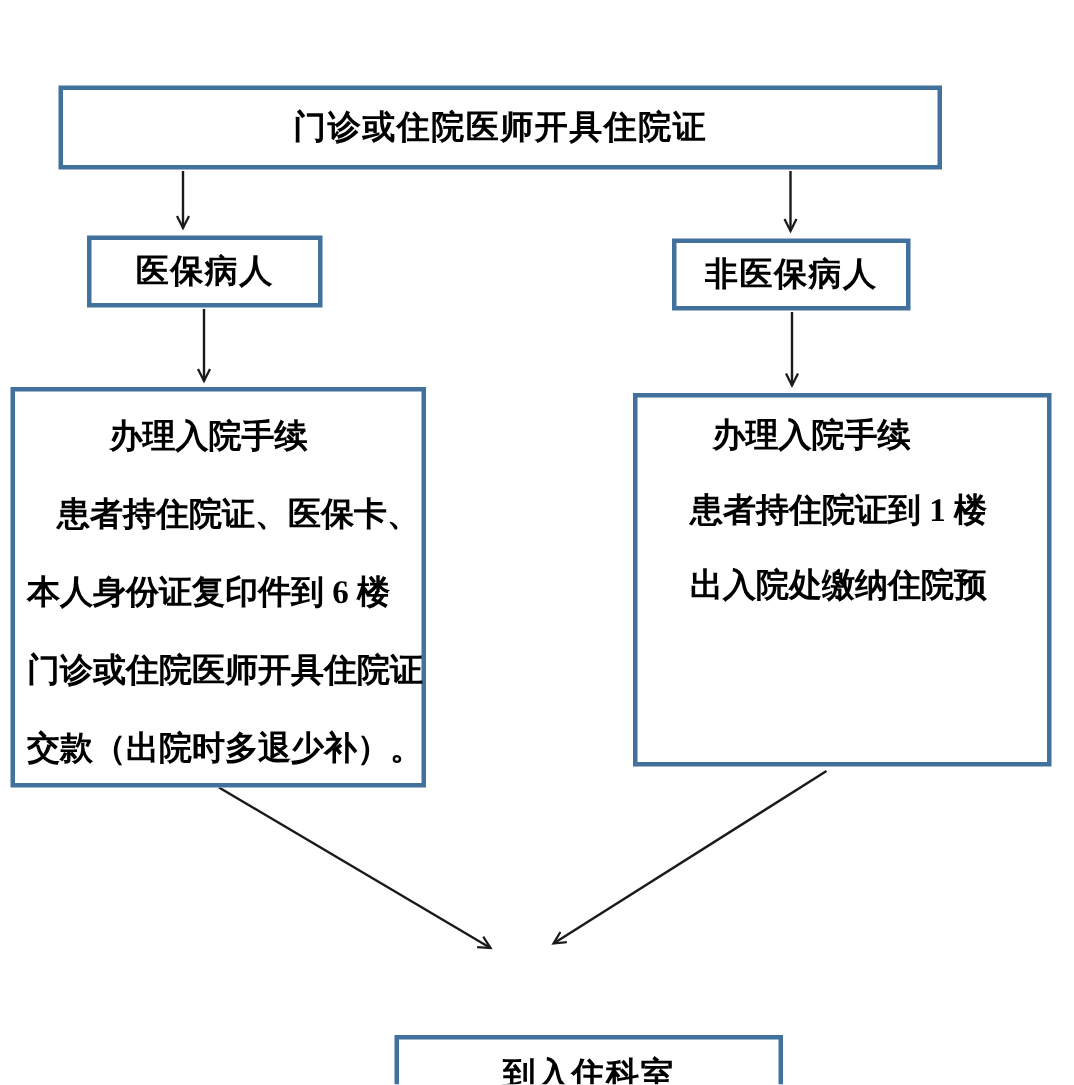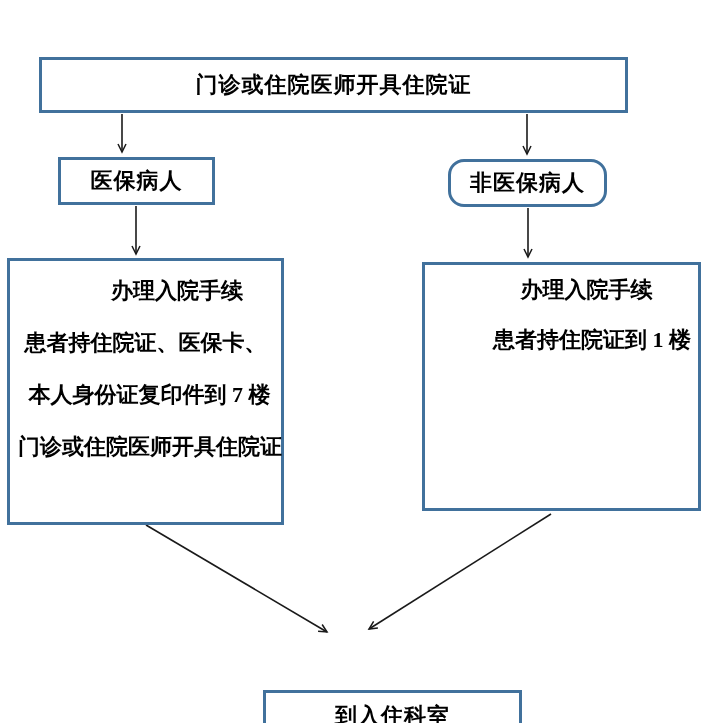--- a/index.html
+++ b/index.html
@@ -5,49 +5,48 @@
   html, body { margin: 0; padding: 0; background: #ffffff; }
   .canvas {
     position: relative;
     width: 716px;
     height: 723px;
     background: #ffffff;
     overflow: hidden;
     font-family: "Liberation Serif", "DejaVu Serif", serif;
     font-weight: bold;
     color: var(--text, #000000);
-    text-align: center;
   }
   .node {
     position: absolute;
     box-sizing: border-box;
     border: 3px solid var(--border, #41719C);
     background: #ffffff;
     font-size: 22px;
   }
   .center {
     display: flex;
     align-items: center;
     justify-content: center;
   }
   #top-box     { left: 39px;  top: 57px;  width: 589px; height: 56px; letter-spacing: 1px; }
   #left-branch { left: 58px;  top: 157px; width: 157px; height: 48px; letter-spacing: 1px; }
-  #right-branch{ left: 448px; top: 159px; width: 159px; height: 48px; letter-spacing: 1px; border-radius: 16px; }
+  #right-branch{ left: 448px; top: 159px; width: 159px; height: 48px; letter-spacing: 1px; }
   #left-detail { left: 7px;   top: 258px; width: 277px; height: 267px; padding-top: 4px; }
   #right-detail{ left: 422px; top: 262px; width: 279px; height: 249px; padding-top: 0px; }
   #bottom-box  { left: 223px; top: 690px; width: 259px; height: 51px; letter-spacing: 1px; margin-left: 40px; }
 
   #left-detail .ln  { height: 52px; line-height: 52px; white-space: nowrap; }
   #right-detail .ln { height: 50px; line-height: 50px; white-space: nowrap; }
 
   .ind-title-l { padding-left: 63px; }
-  .ind-p1-l    { }
+  .ind-p1-l    { padding-left: 28px; }
   .ind-body-l  { padding-left: 8px;  }
   .ind-title-r { padding-left: 50px; }
-  .ind-body-r  { padding-left: 61px; }
+  .ind-body-r  { padding-left: 35px; }
 
   svg.arrows {
     position: absolute;
     left: 0; top: 0;
     width: 716px; height: 723px;
     pointer-events: none;
   }
   svg.arrows line { stroke: var(--arrow, #1a1a1a); stroke-width: 1.6; }
   svg.arrows .ah-path { stroke: var(--arrow, #1a1a1a); stroke-width: 1.5; fill: none; }
 </style>
@@ -78,26 +77,28 @@
     <span>医保病人</span>
   </div>
 
   <div id="right-branch" class="node center">
     <span>非医保病人</span>
   </div>
 
   <div id="left-detail" class="node">
     <div class="ln ind-title-l">办理入院手续</div>
     <div class="ln ind-p1-l">患者持住院证、医保卡、</div>
-    <div class="ln ind-body-l">本人身份证复印件到 7 楼</div>
+    <div class="ln ind-body-l">本人身份证复印件到 6 楼</div>
     <div class="ln ind-body-l">门诊或住院医师开具住院证</div>
+    <div class="ln ind-body-l">交款（出院时多退少补）。</div>
   </div>
 
   <div id="right-detail" class="node">
     <div class="ln ind-title-r">办理入院手续</div>
     <div class="ln ind-body-r">患者持住院证到 1 楼</div>
+    <div class="ln ind-body-r">出入院处缴纳住院预</div>
   </div>
 
   <div id="bottom-box" class="node center">
     <span>到入住科室</span>
   </div>
 
 </div>
 
 </body></html>

